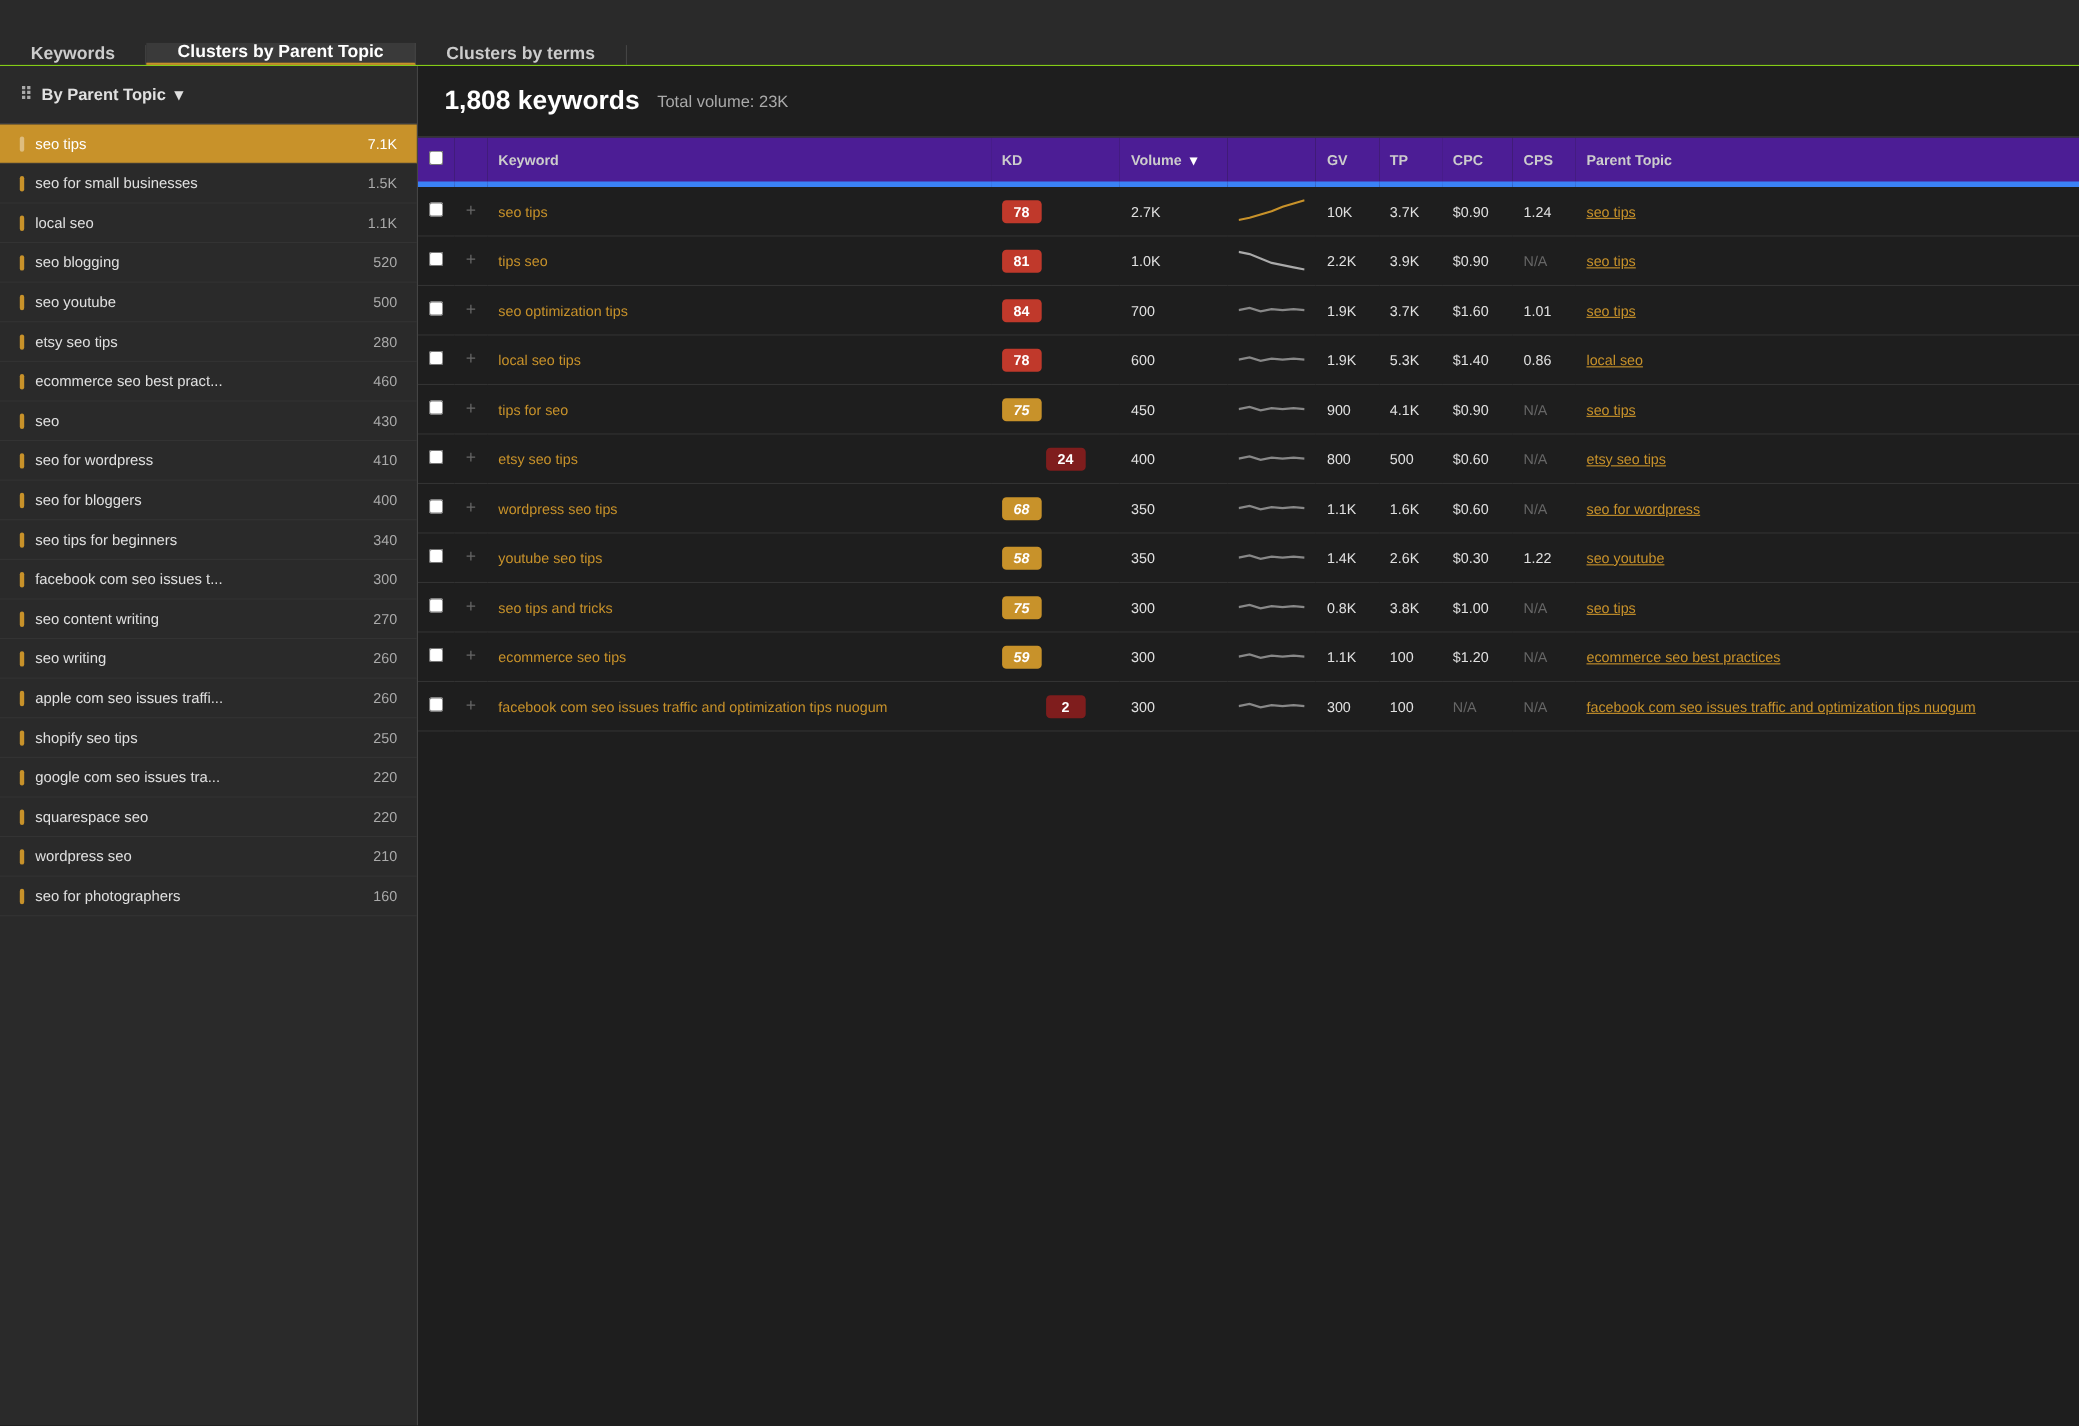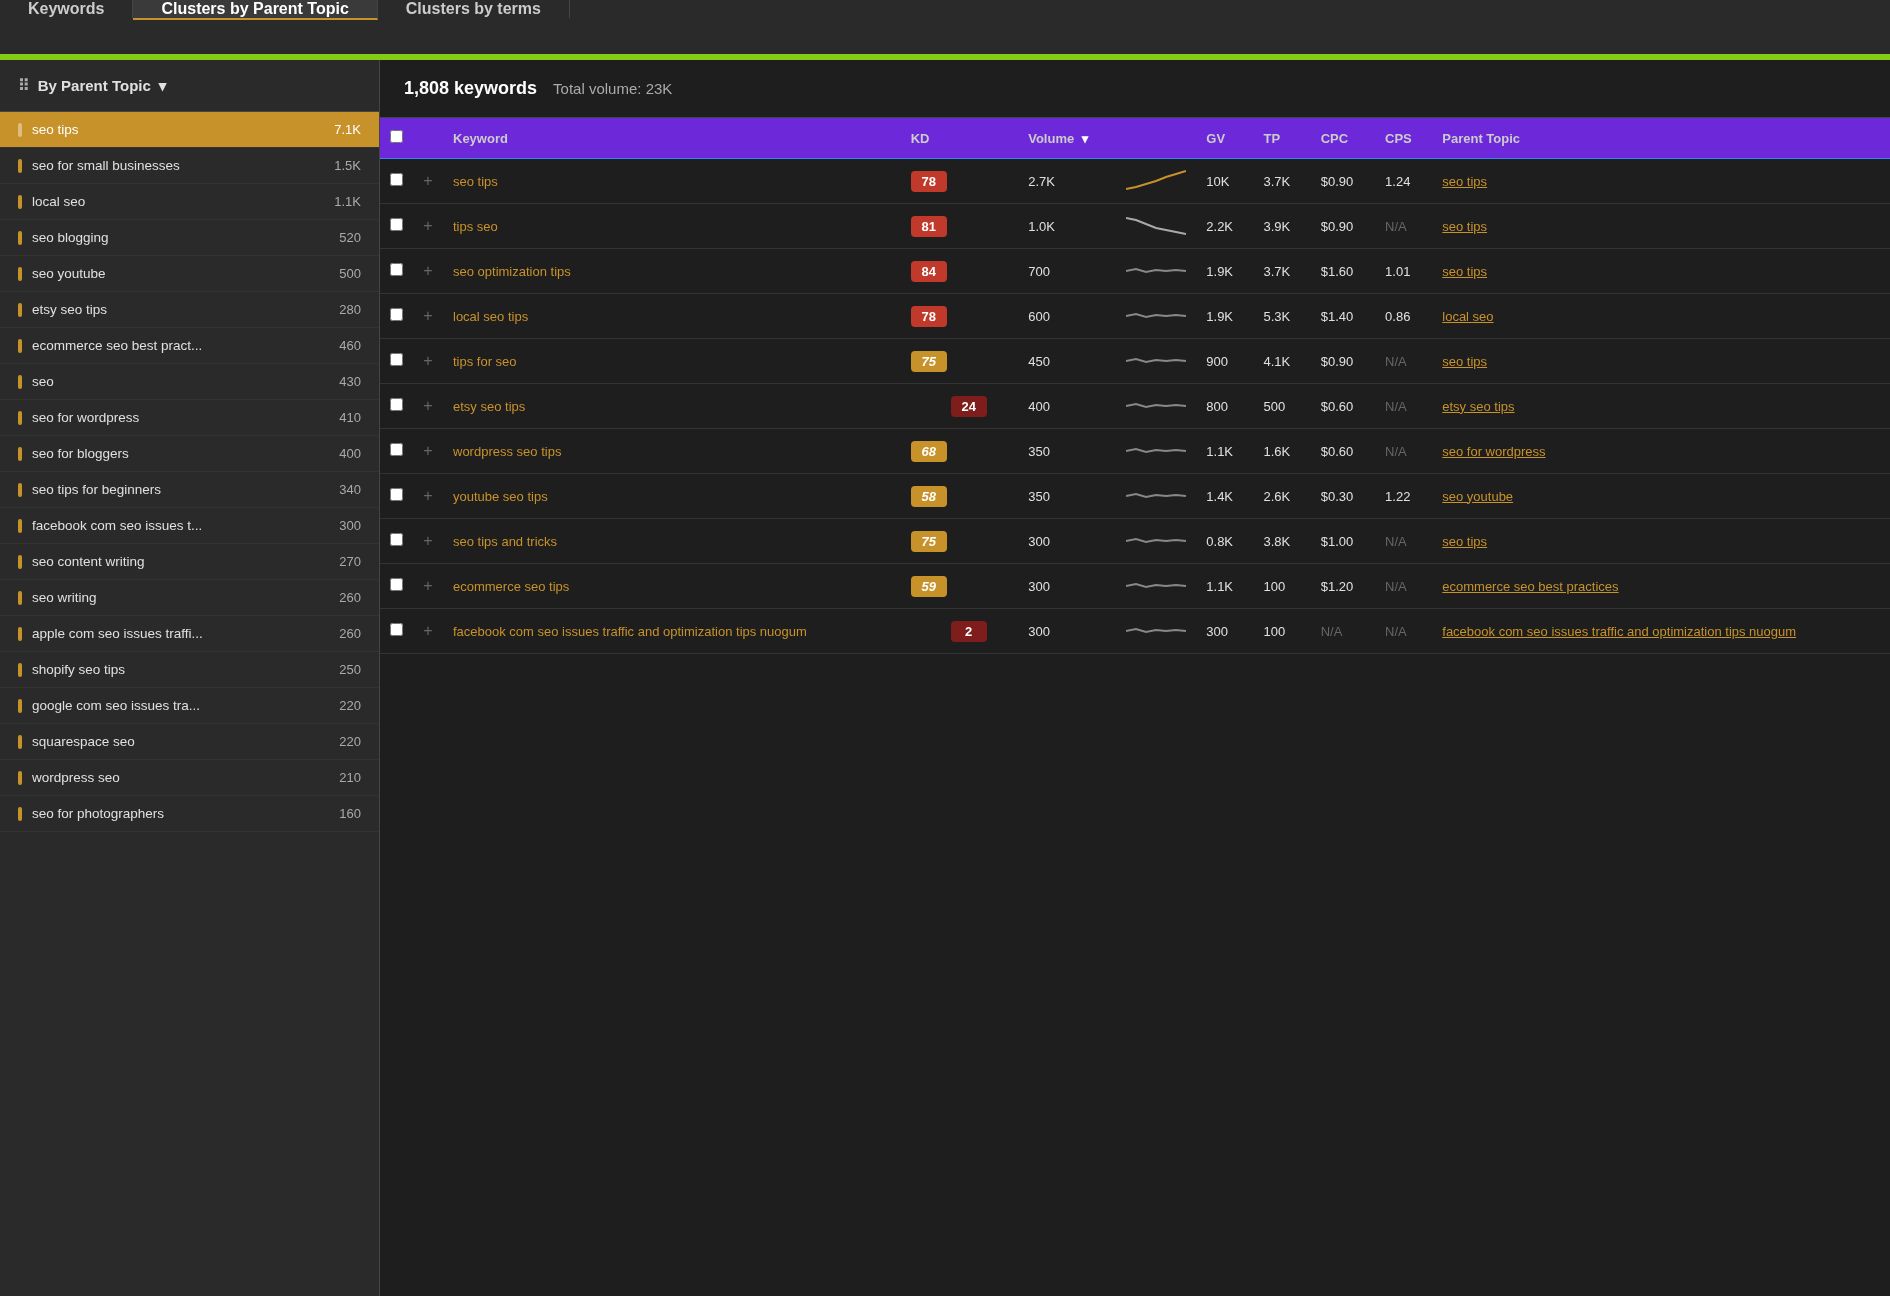--- a/index.html
+++ b/index.html
@@ -9,23 +9,23 @@
       color: #e0e0e0;
       font-size: 14px;
       width: 1890px;
       min-height: 1296px;
       overflow: hidden;
     }
 
     
     .tab-bar {
       display: flex;
-      align-items: flex-start;
+      align-items: flex-end;
       background: #2a2a2a;
-      border-bottom: 6px solid #84cc16;
+      border-bottom: 1px solid #84cc16;
       height: 60px;
     }
     .tab {
       display: flex;
       align-items: center;
       padding: 0 28px;
       font-size: 16px;
       font-weight: 600;
       cursor: pointer;
       color: #ccc;
@@ -105,41 +105,41 @@
       overflow: hidden;
     }
     .content-header {
       padding: 18px 24px;
       border-bottom: 1px solid #444;
       display: flex;
       align-items: center;
       gap: 16px;
     }
     .keywords-count {
-      font-size: 18px;
+      font-size: 24px;
       font-weight: 700;
       color: #fff;
     }
     .total-volume {
       font-size: 15px;
       color: #aaa;
     }
 
     
     .table-container {
       flex: 1;
       overflow-y: auto;
     }
     table {
       width: 100%;
       border-collapse: collapse;
     }
     thead tr {
-      background: #6d28d9;
-      border-bottom: 1px solid #3b82f6;
+      background: #4c1d95;
+      border-bottom: 5px solid #3b82f6;
     }
     thead th {
       padding: 12px 10px;
       text-align: left;
       font-weight: 700;
       font-size: 13px;
       color: #ccc;
       white-space: nowrap;
     }
     thead th.sortable { cursor: pointer; }

